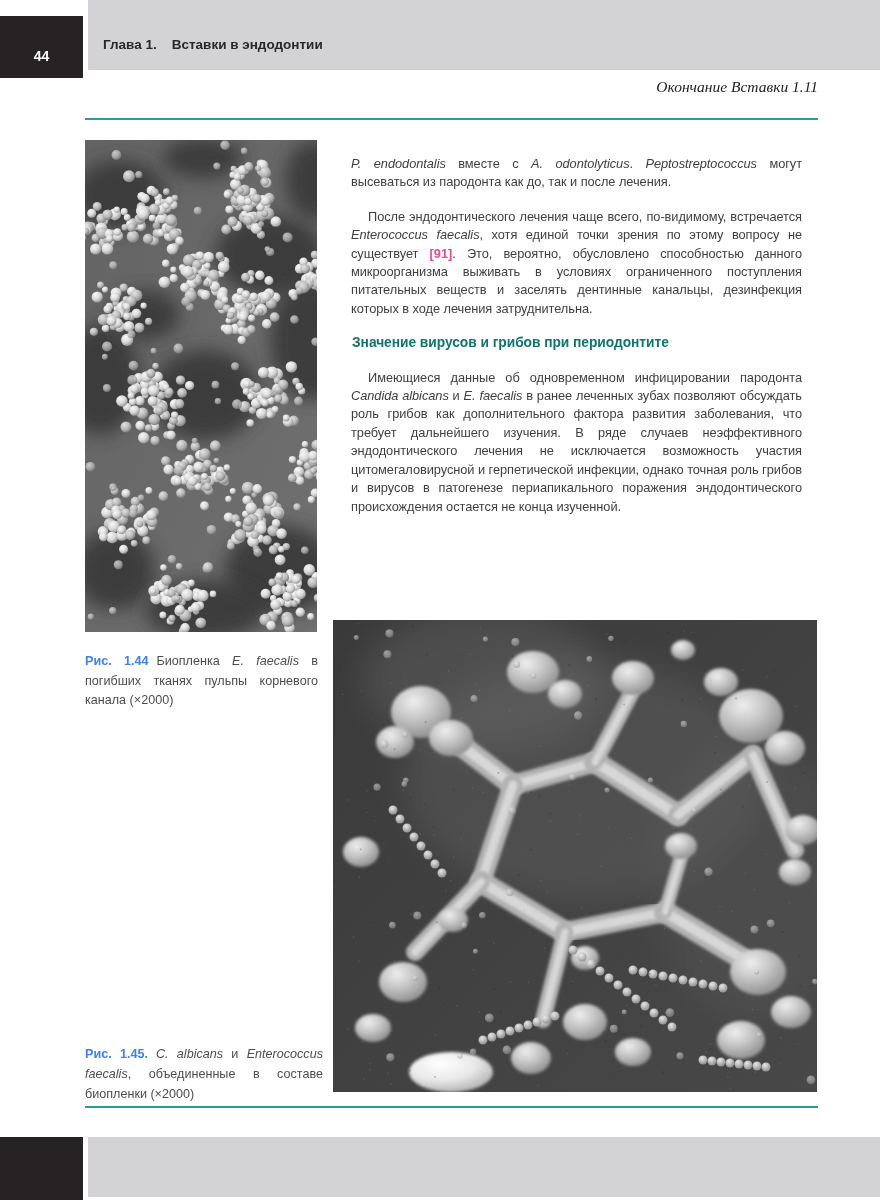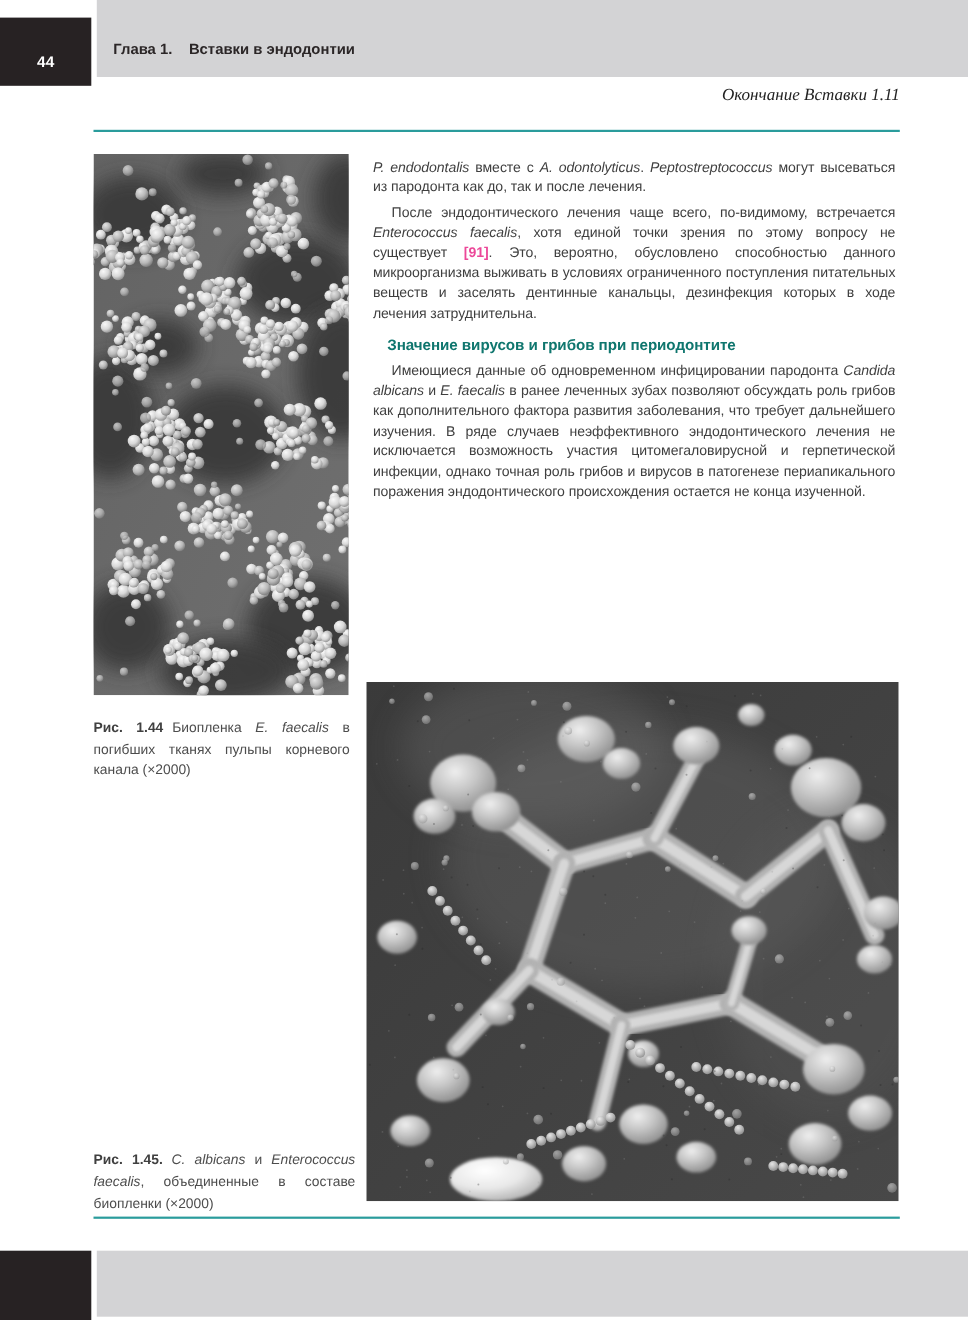--- a/index.html
+++ b/index.html
@@ -25,33 +25,33 @@
   
   figure{margin:0;padding:0;}
   .fig-144{position:absolute;left:85px;top:140px;width:232px;height:492px;}
   .fig-145{position:absolute;left:333px;top:620px;width:484px;height:472px;}
   figure svg{display:block;}
 
   
   .body-col{position:absolute;left:335px;top:139px;width:483px;color:#3F3F3F;
             font-size:12.8px;line-height:18.4px;text-align:justify;
             letter-spacing:-0.05px;hyphens:auto;-webkit-hyphens:auto;}
-  .para{margin:4px;}
+  .para{margin:16px;}
   .indent{text-indent:17px;}
   .seg-i{font-style:italic;}
   .seg-ref{color:#ec4899;font-weight:bold;}
   .sec-head{margin:11px 0 4px 0;text-indent:17px;font-size:13.8px;font-weight:bold;
             color:#0f766e;text-align:left;}
 
   
   .cap{position:absolute;left:85px;width:233px;font-size:12.6px;line-height:19.5px;
        color:#4D4D4D;text-align:justify;hyphens:auto;-webkit-hyphens:auto;}
   .cap-144{top:652px;}
   .cap-145{top:1044px;width:238px;line-height:20px;}
-  .cap-label{color:#404040;font-weight:bold;margin-right:8px;}
+  .cap-label{color:#3b82f6;font-weight:bold;margin-right:8px;}
 
   
   .ftr-dark{position:absolute;left:0;top:1137px;width:83px;height:63px;background:#272223;}
   .ftr-gray{position:absolute;left:88px;top:1137px;width:792px;height:60px;background:#D3D3D5;}
 </style>
 </head>
 <body>
 
 <div class="page">
 

